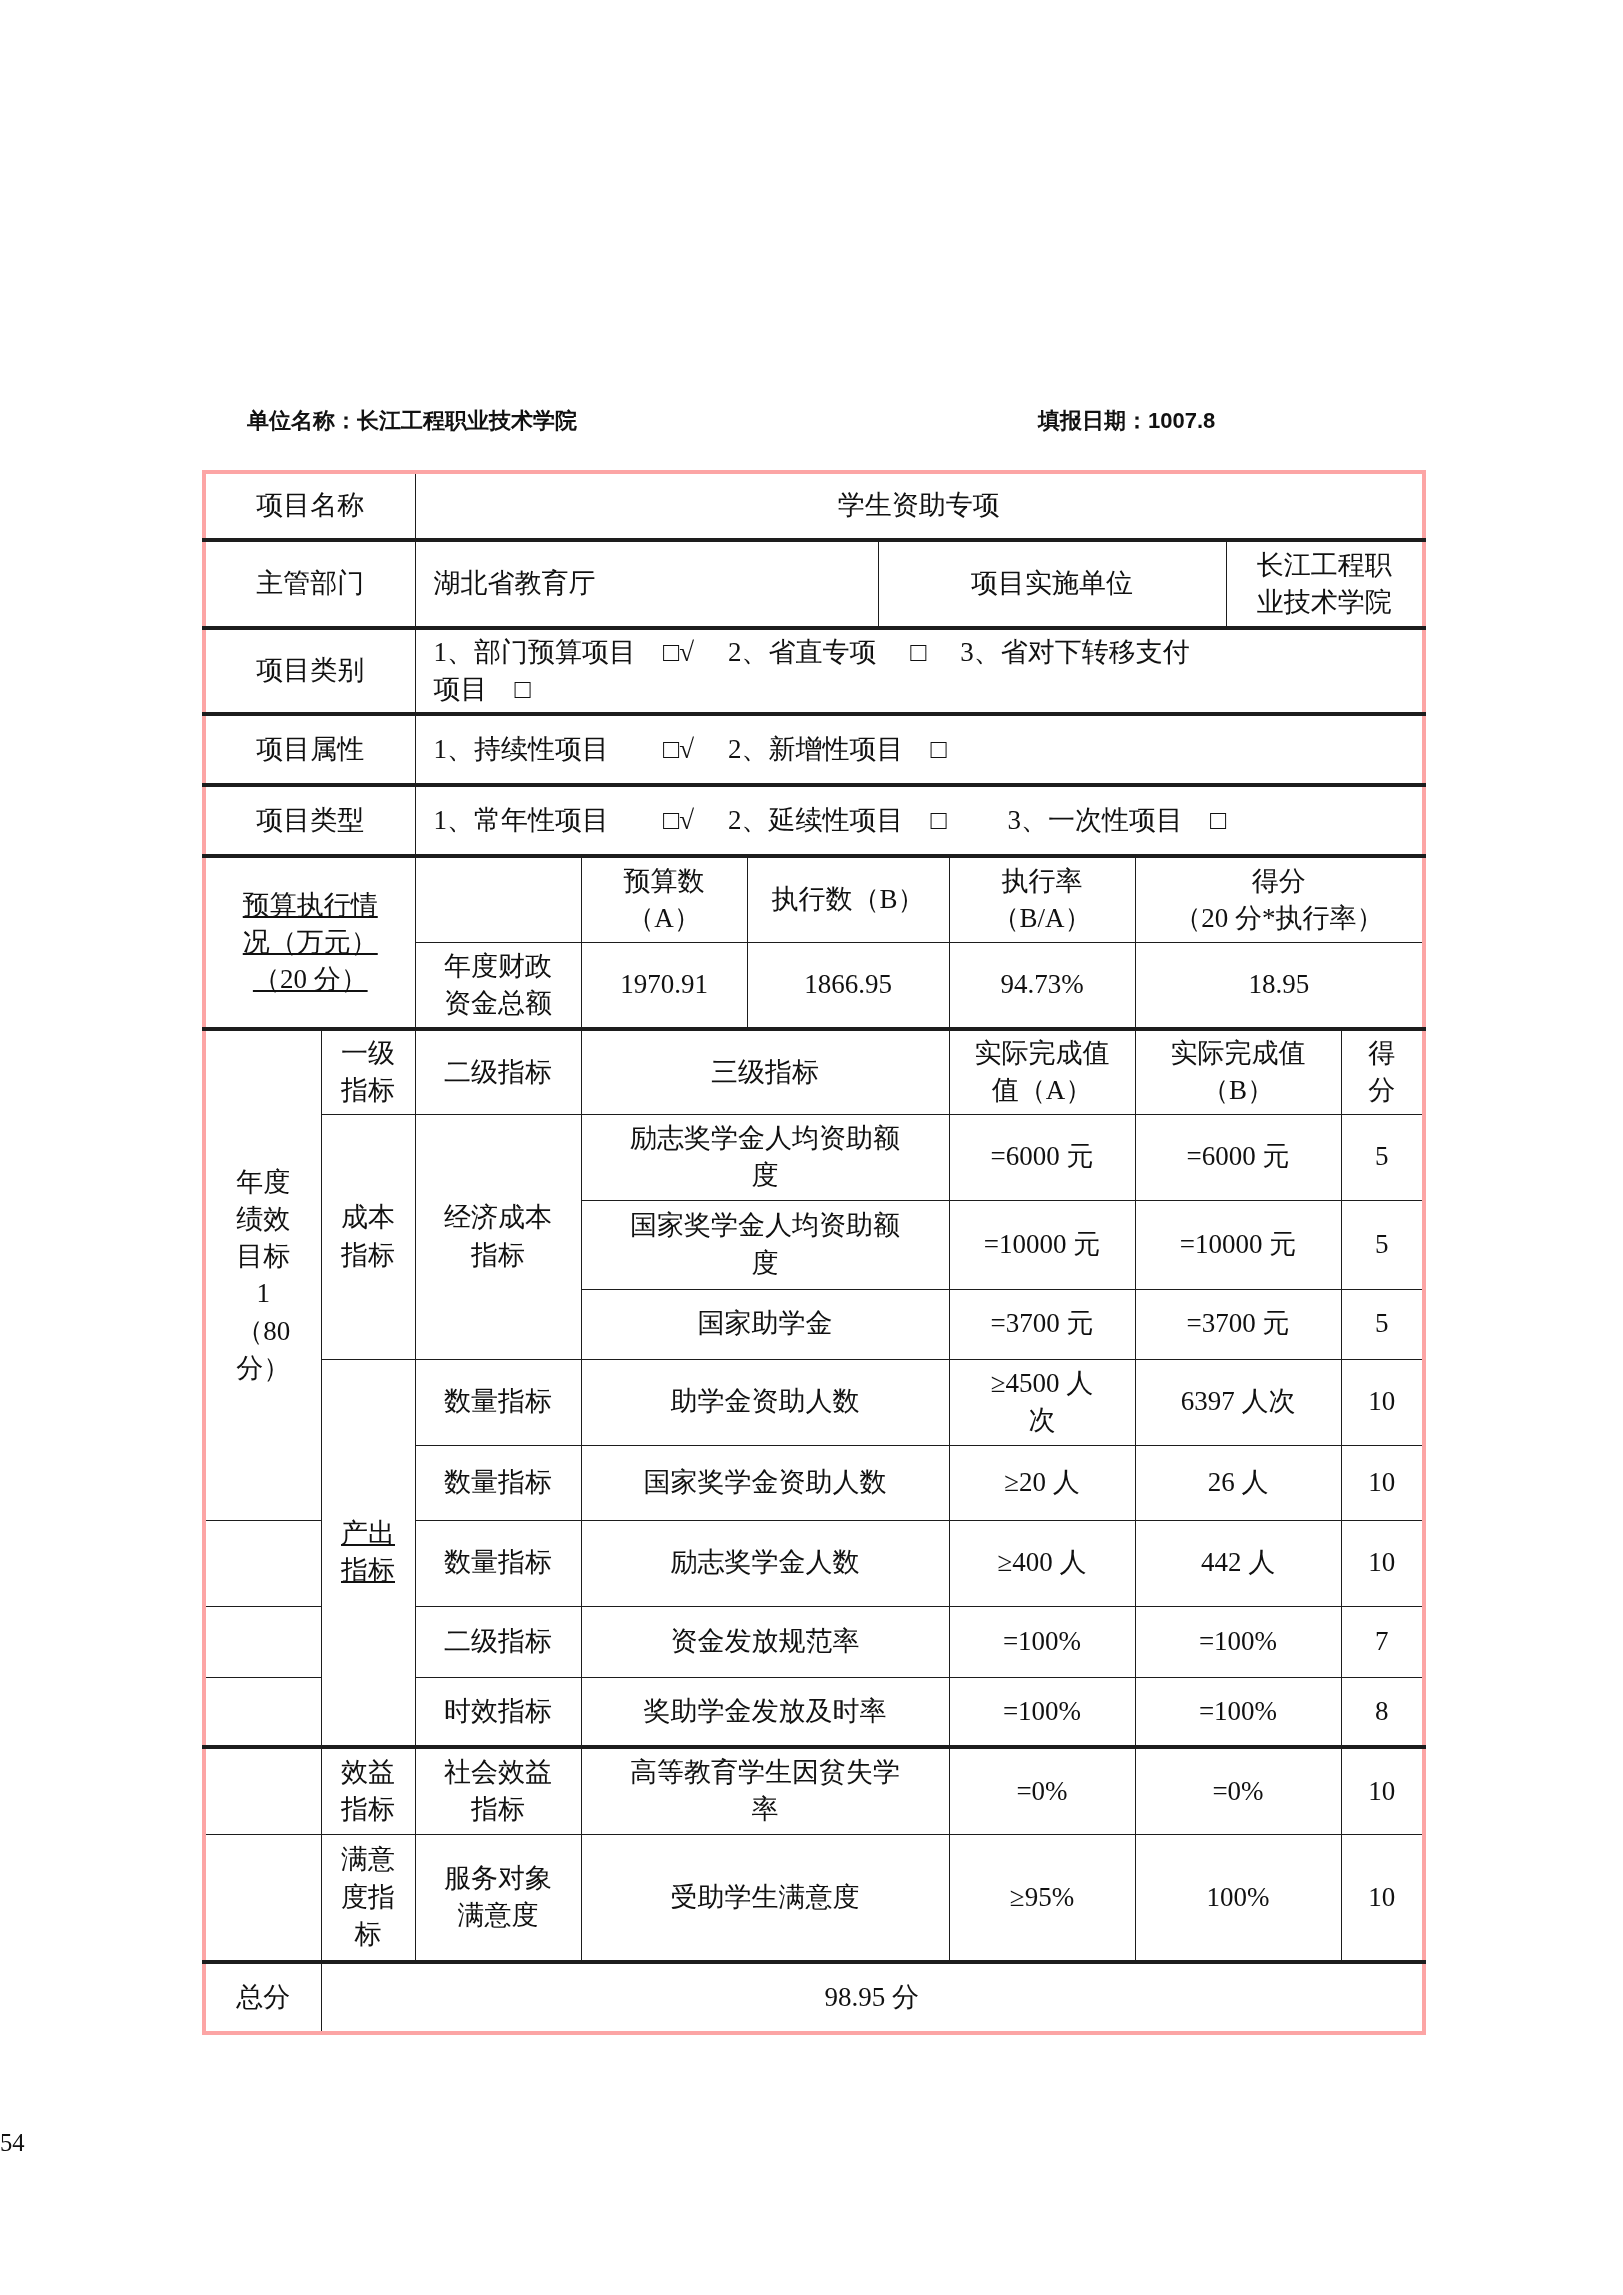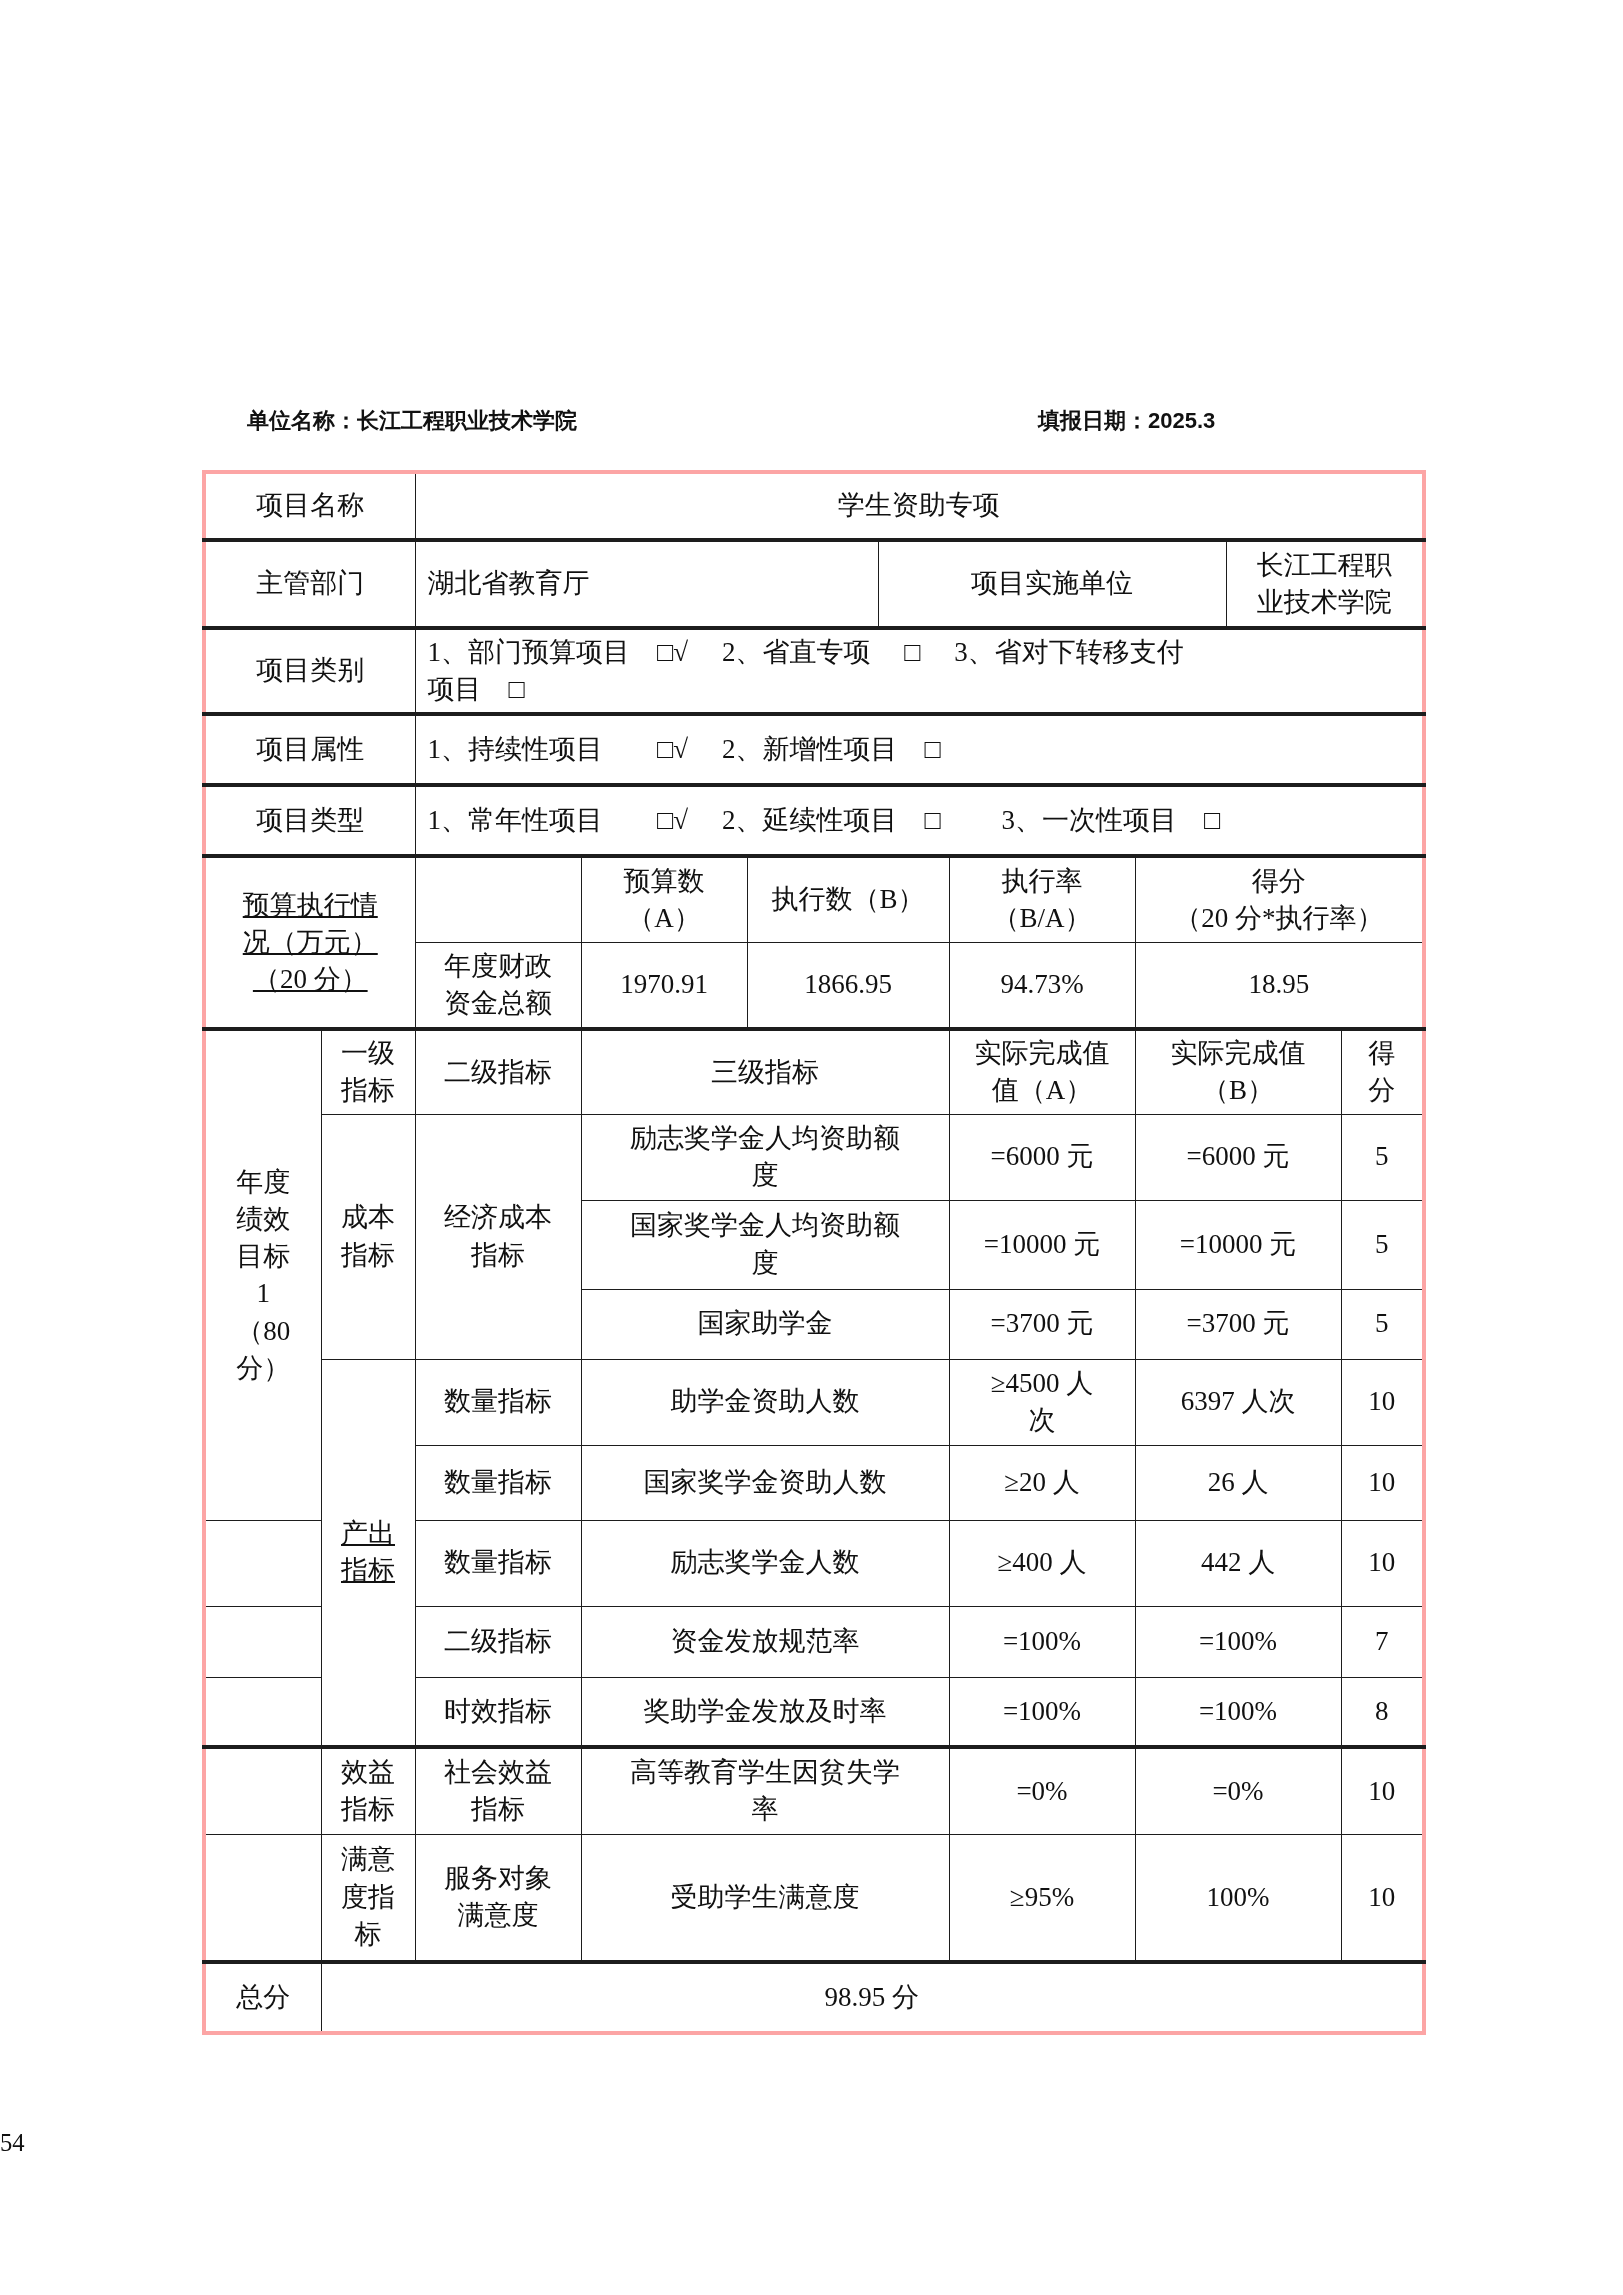--- a/index.html
+++ b/index.html
@@ -35,37 +35,37 @@
   }
   .doc-table td{
     border:1.6px solid #1d1d1d;
     text-align:center;vertical-align:middle;
     white-space:pre-line;
     line-height:1.38;
     padding:3.2px 6.3px;
     overflow:hidden;
     word-break:break-all;
   }
-  .doc-table td.left{text-align:left;padding-left:12px;}
+  .doc-table td.left{text-align:left;padding-left:18px;}
   .doc-table tr.sep > td{border-bottom-width:4px;}
   .doc-table td.bb-thick{border-bottom-width:4px;text-decoration:underline;}
   .page-num{
     position:absolute;top:2129px;left:0;width:100%;
     text-align:left;font-size:24.6px;
   }
 </style>
 </head>
 <body>
 
 <div class="page">
 
 
   <div class="info-line">
     <span class="unit-name">单位名称：长江工程职业技术学院</span>
-    <span class="report-date">填报日期：2025.3</span>
+    <span class="report-date">填报日期：1007.8</span>
   </div>
 
   <table class="doc-table">
     <colgroup>
       <col style="width:117px">
         <col style="width:94px">
         <col style="width:166px">
       <col style="width:166px">
         <col style="width:131px">
         <col style="width:71px">

